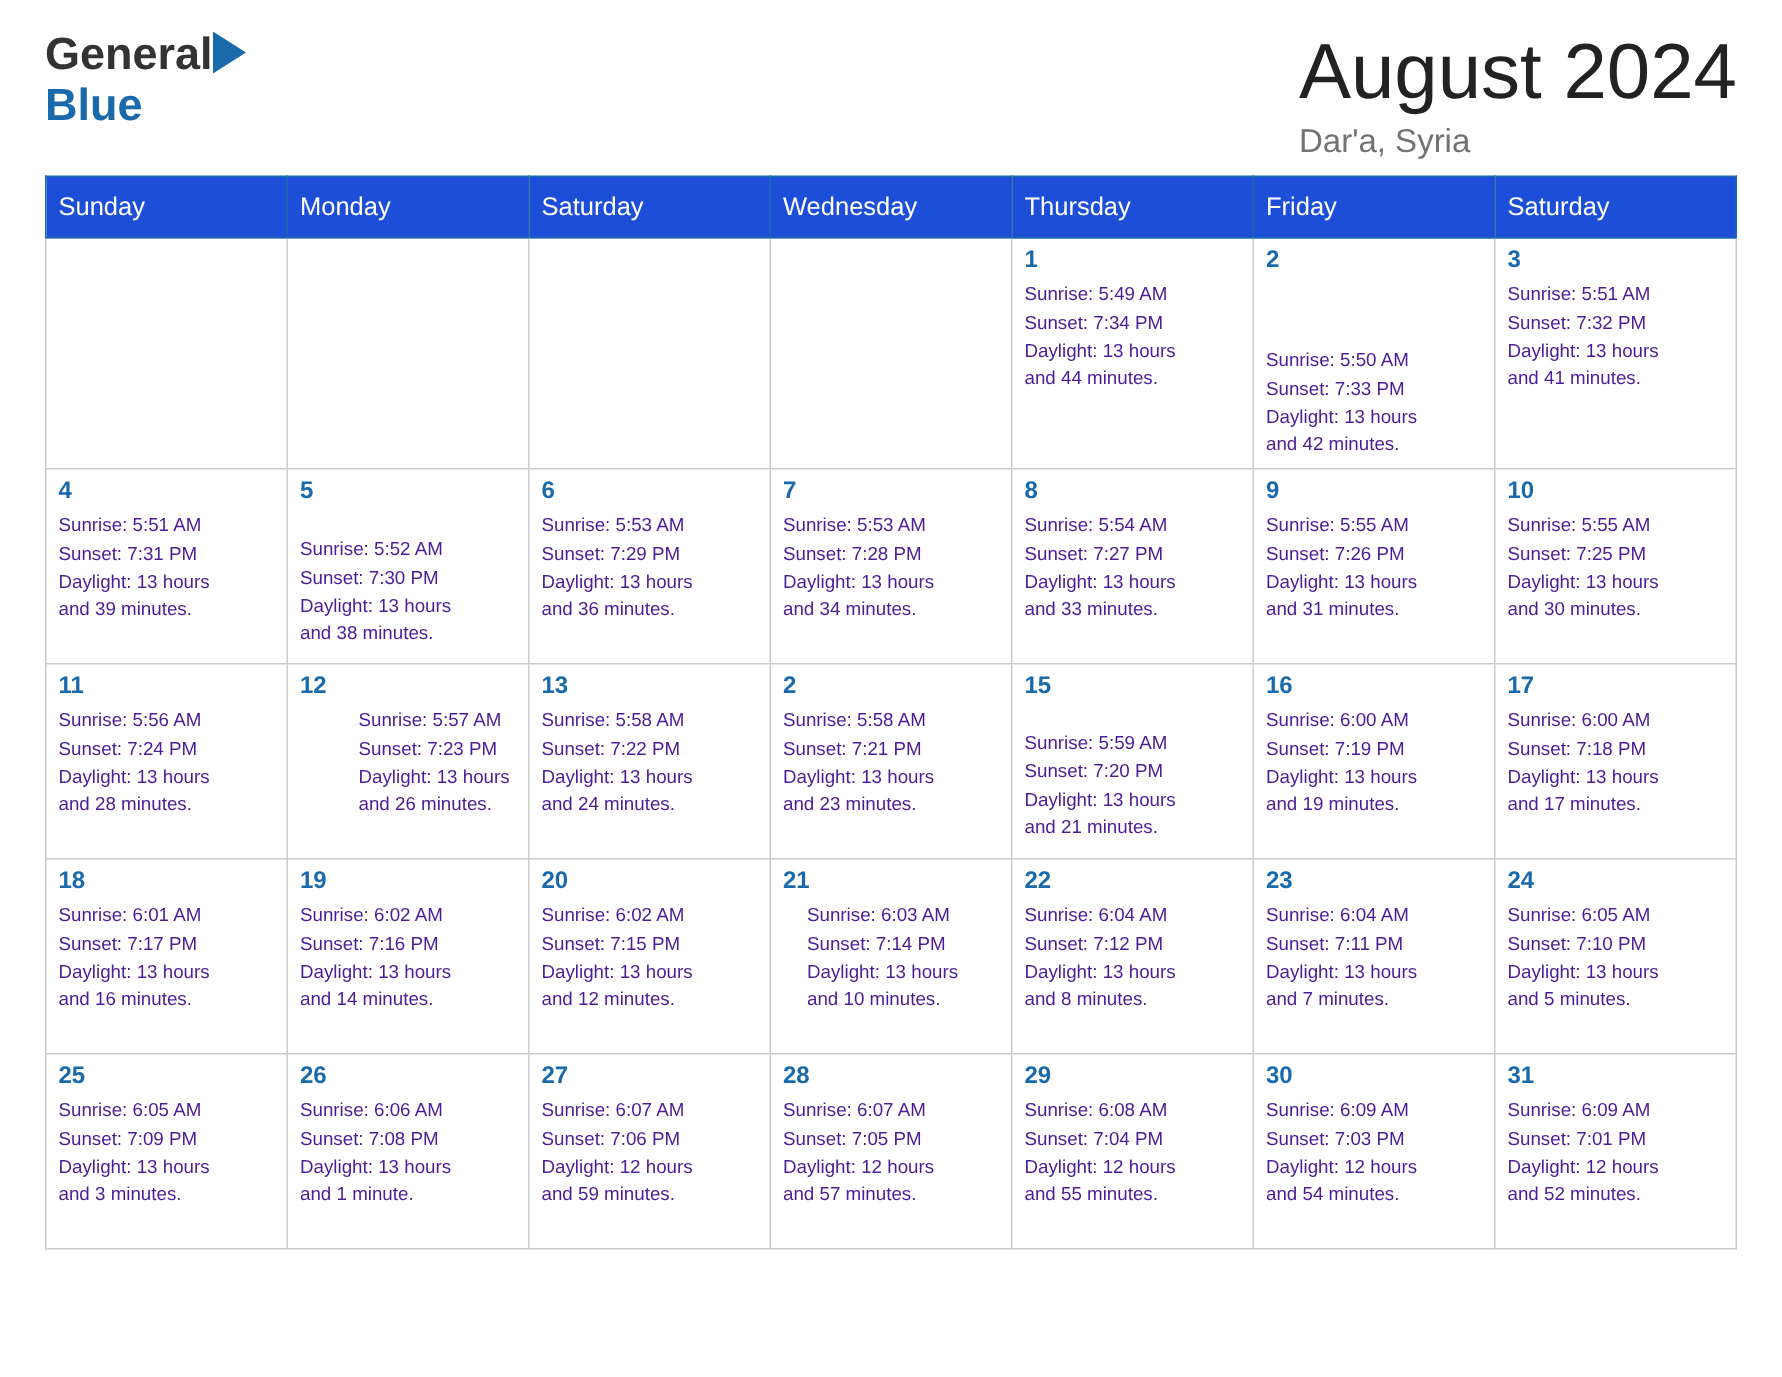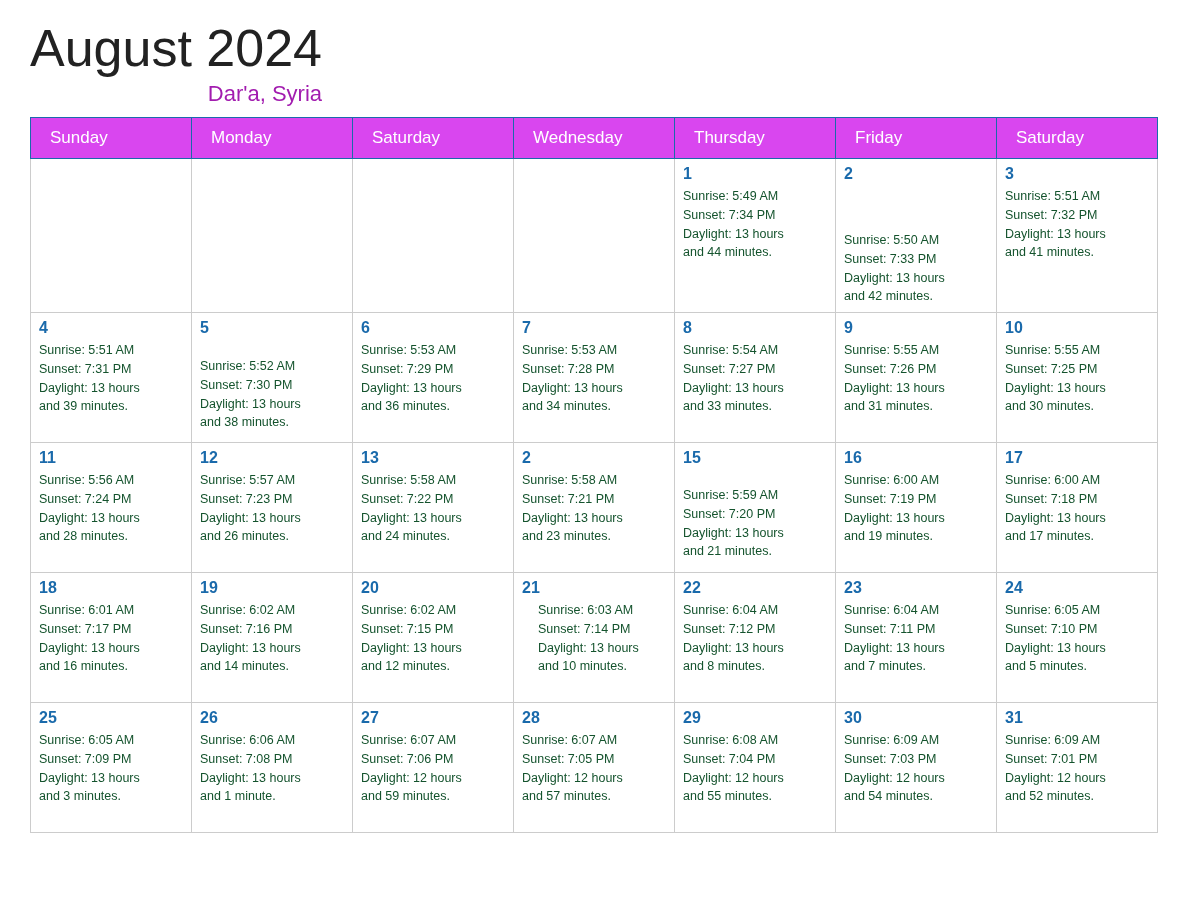--- a/index.html
+++ b/index.html
@@ -15,42 +15,41 @@
       justify-content: space-between;
       align-items: flex-start;
       margin-bottom: 10px;
     }
     .logo {
       display: flex;
       flex-direction: column;
       align-items: flex-start;
     }
     .title-section {
-      text-align: right;
     }
     .main-title {
       font-size: 52px;
       font-weight: normal;
       color: #222;
       line-height: 1.1;
     }
     .subtitle {
       font-size: 22px;
-      color: #a21caf;
+      color: #737373;
       margin-top: 4px;
     }
     .calendar {
       width: 100%;
       border-collapse: collapse;
       border: 1px solid #aaa;
     }
     .calendar th {
-      background-color: #d946ef;
+      background-color: #1d4ed8;
       color: #fff;
-      padding: 10px 19px;
+      padding: 10px 8px;
       font-size: 17px;
       font-weight: normal;
       text-align: left;
       border: 1px solid #1a6aab;
     }
     .calendar td {
       vertical-align: top;
       padding: 6px 8px;
       font-size: 13px;
       color: #333;
@@ -62,21 +61,21 @@
     .day-num {
       font-size: 16px;
       font-weight: bold;
       color: #1a6aab;
       display: block;
       margin-bottom: 4px;
     }
     .day-info {
       font-size: 12.5px;
       line-height: 1.5;
-      color: #14532d;
+      color: #4c1d95;
     }
     .empty-cell {
       background: #fff;
     }
     .logo-wrapper {
       display: flex;
       align-items: center;
       gap: 0;
     }
     .logo-general {
@@ -92,20 +91,31 @@
     .logo-blue-text {
       font-size: 30px;
       font-weight: bold;
       color: #1a6aab;
     }
   </style>
 </head>
 <body>
 
 <div class="header">
+  <div class="logo">
+    <div class="logo-wrapper">
+      <span class="logo-general">General</span>
+      <span class="logo-arrow">
+        <svg width="22" height="28" viewBox="0 0 22 28" style="display:inline-block;vertical-align:middle;">
+          <polygon points="0,0 22,14 0,28" fill="#1a6aab"></polygon>
+        </svg>
+      </span>
+    </div>
+    <span class="logo-blue-text">Blue</span>
+  </div>
   <div class="title-section">
     <div class="main-title">August 2024</div>
     <div class="subtitle">Dar'a, Syria</div>
   </div>
 </div>
 
 <table class="calendar">
   <thead>
     <tr>
     <th>Sunday</th>
@@ -199,21 +209,21 @@
       <tr>
         <td>
           <span class="day-num">11</span>
           <div class="day-info" style="white-space: pre-line;">Sunrise: 5:56 AM
 Sunset: 7:24 PM
 Daylight: 13 hours
 and 28 minutes.</div>
         </td>
         <td>
           <span class="day-num">12</span>
-          <div class="day-info" style="white-space: pre-line;">Sunrise: 5:57 AM
+          <div class="day-info" style="white-space: pre-line; margin-left: 39px;">Sunrise: 5:57 AM
 Sunset: 7:23 PM
 Daylight: 13 hours
 and 26 minutes.</div>
         </td>
         <td>
           <span class="day-num">13</span>
           <div class="day-info" style="white-space: pre-line;">Sunrise: 5:58 AM
 Sunset: 7:22 PM
 Daylight: 13 hours
 and 24 minutes.</div>

